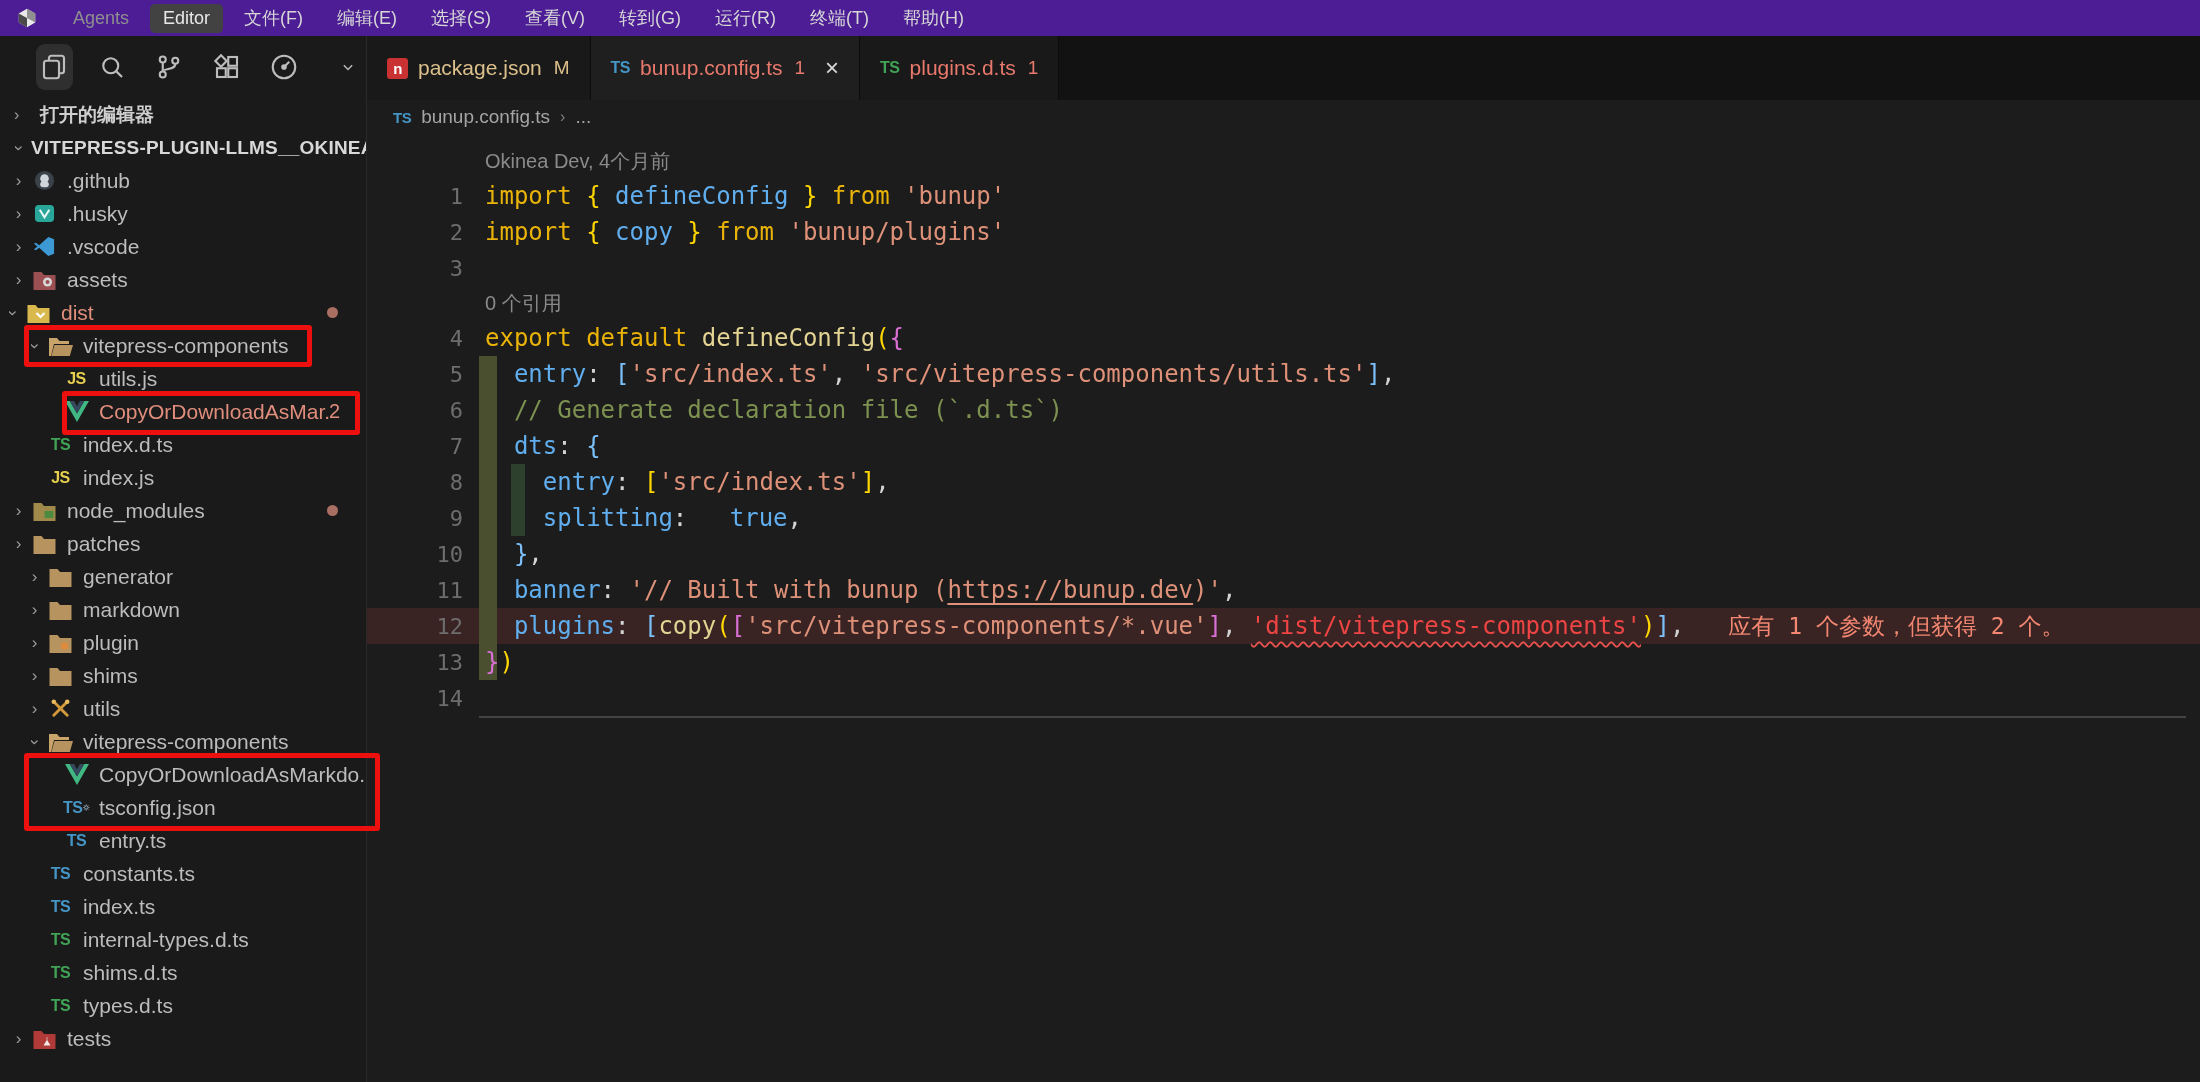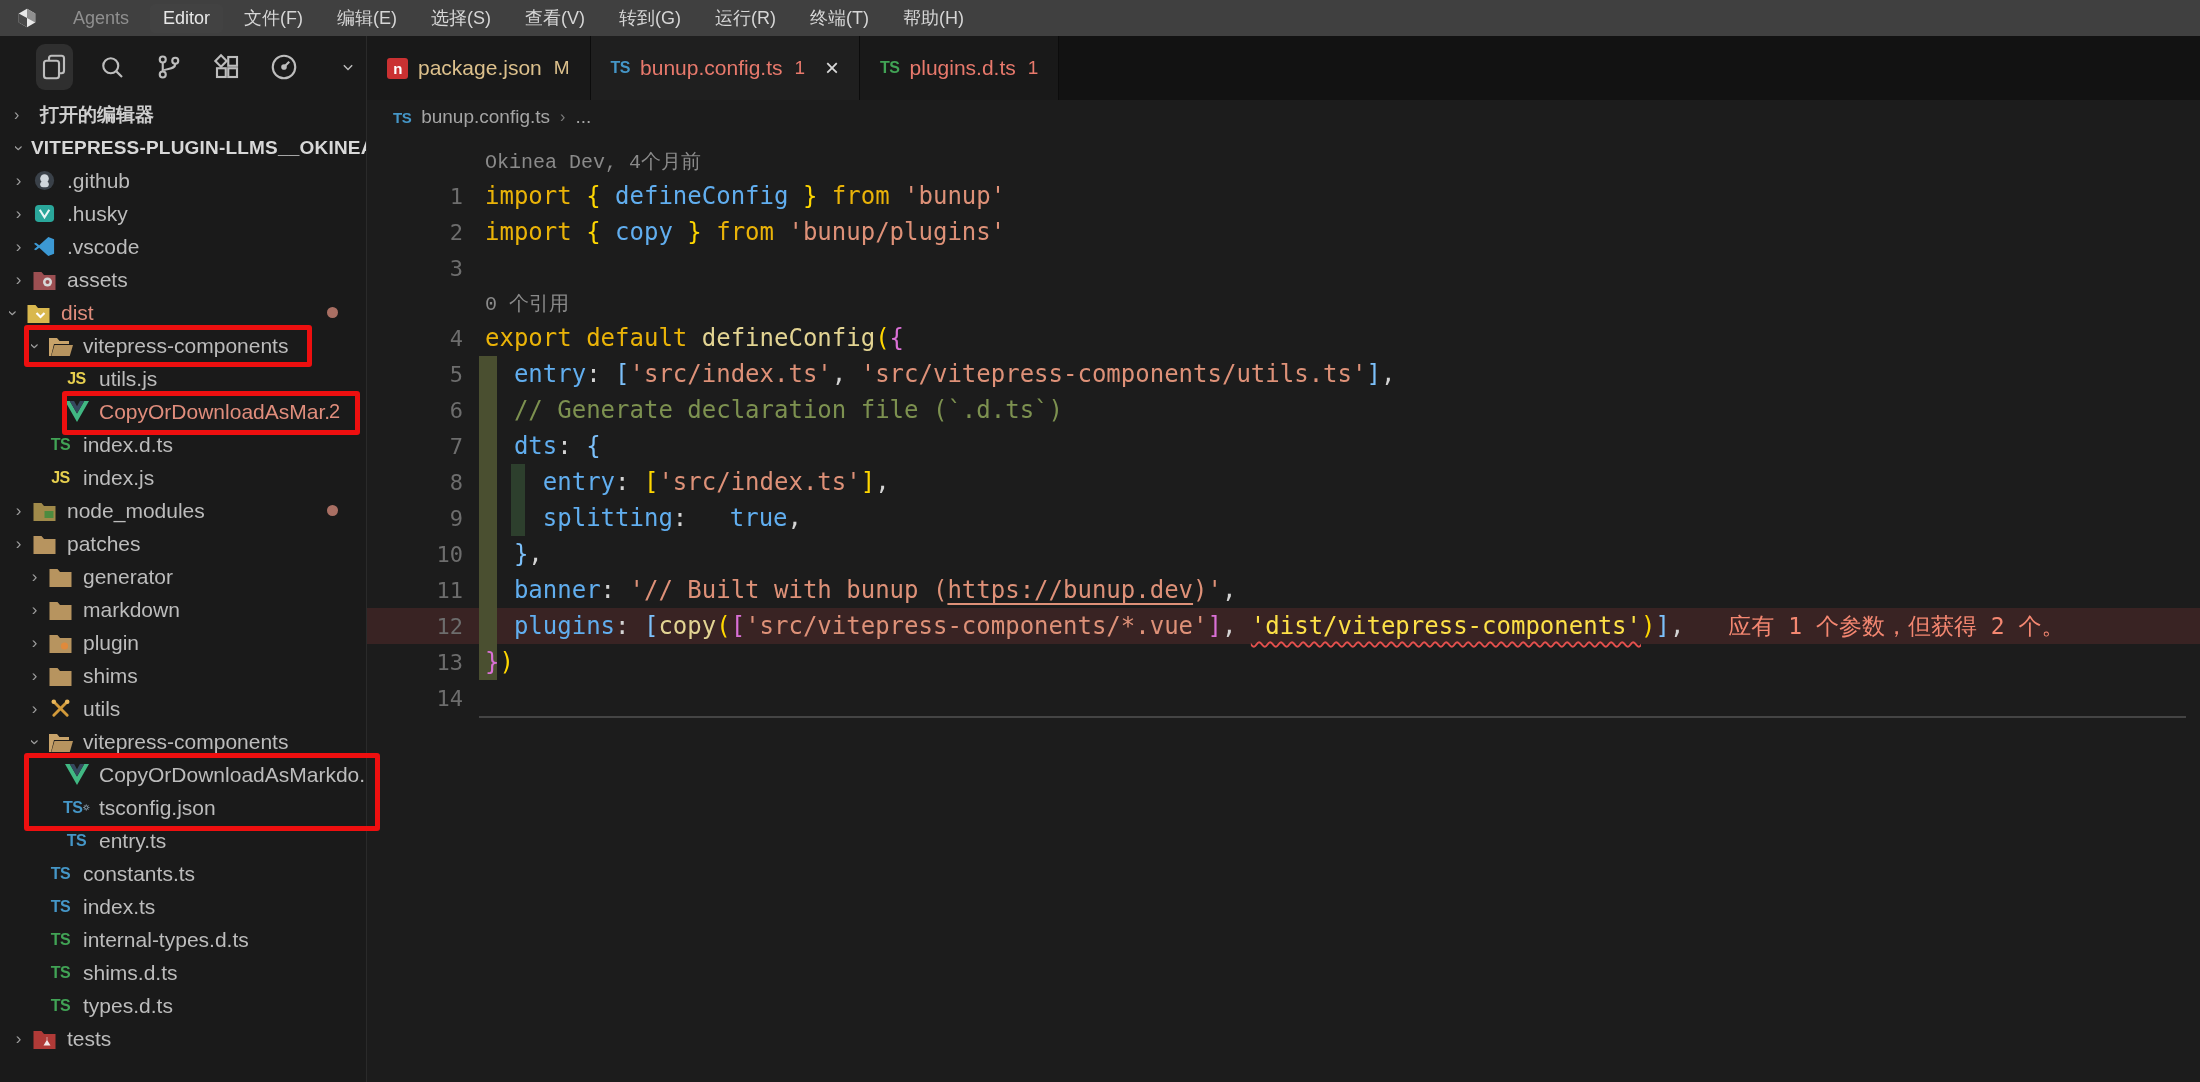--- a/index.html
+++ b/index.html
@@ -1,20 +1,20 @@
 <!DOCTYPE html>
 <html><head>
 <meta charset="utf-8">
 <style>
   html,body{margin:0;padding:0;background:#000;}
   .app{position:relative;width:2200px;height:1082px;background:#1c1c1c;overflow:hidden;
        font-family:"Liberation Sans",sans-serif;-webkit-font-smoothing:antialiased;}
 
   
-  .titlebar{position:absolute;left:0;top:0;width:2200px;height:36px;background:#404040;
+  .titlebar{position:absolute;left:0;top:0;width:2200px;height:36px;background:#4c1d95;
             display:flex;align-items:center;color:#d6d6d6;}
   .tb-logo{margin-left:16px;margin-right:22px;display:flex;align-items:center;}
   .menu-bar{display:flex;align-items:center;gap:8px;}
   .menu-item{font-size:18px;padding:4px 13px;border-radius:5px;color:#d6d6d6;white-space:nowrap;}
   .menu-item.dim{color:#8f8f8f;}
   .menu-item.active{background:#424242;color:#e8e8e8;}
   .tb-title{position:absolute;left:1008px;top:0;height:36px;display:flex;align-items:center;
             font-size:17px;color:#c7c7c7;white-space:nowrap;}
 
   
@@ -65,38 +65,38 @@
                padding-left:26px;gap:10px;font-size:19px;color:#a5a5a5;}
   .breadcrumbs .sep{color:#7c7c7c;font-size:16px;}
 
   
   .code{position:absolute;left:0;top:98px;right:0;bottom:0;padding-top:10px;
         font-family:"DejaVu Sans Mono",monospace;font-size:24px;}
   .crow{position:relative;height:36px;display:flex;align-items:center;white-space:pre;}
   .crow.meta{height:34px;}
   .lnum{width:96px;flex:none;text-align:right;color:#6d6d6d;font-size:22px;}
   .ctext{padding-left:22px;z-index:2;}
-  .meta-text{padding-left:22px;color:#8a8a8a;font-size:20px;font-family:Liberation Mono, monospace;}
+  .meta-text{padding-left:22px;color:#8a8a8a;font-size:20px;font-family:Liberation Sans, sans-serif;}
   .crow.errline{background:#392323;}
   .cerr{margin-left:44px;color:#f48771;font-size:23px;z-index:2;}
   .gbar1{position:absolute;left:112px;top:0;bottom:0;width:18px;background:#4a4f30;z-index:0;}
   .gbar2{position:absolute;left:144px;top:0;bottom:0;width:14px;background:#2d3f2d;z-index:1;}
   .eofrule{position:absolute;left:112px;right:14px;bottom:-2px;height:2px;background:#444;}
   .tok-kw{color:#eab308;}
   .tok-id{color:#61aeef;}
   .tok-cnst{color:#61aeef;margin-left:28px;}
   .tok-fn{color:#e3d493;}
   .tok-str{color:#de9178;}
   .tok-cmt{color:#7d9150;}
   .tok-pl{color:#d4d4d4;}
   .tok-b1{color:#ffd700;}
   .tok-b2{color:#da70d6;}
   .tok-b3{color:#7cc0fa;}
   .tok-lnk{color:#de9178;text-decoration:underline;text-underline-offset:5px;}
-  .tok-errstr{color:#fde047;text-decoration:underline wavy #e4504d 2px;text-underline-offset:7px;}
+  .tok-errstr{color:#ef4444;text-decoration:underline wavy #e4504d 2px;text-underline-offset:7px;}
 </style>
 </head>
 <body>
 
 <div class="app">
 
   <div class="titlebar">
     <span class="tb-logo">
       <svg width="22" height="22" viewBox="0 0 24 24">
         <path d="M12 2 21 7v10l-9 5-9-5V7Z" fill="#e9e9e9"></path>

